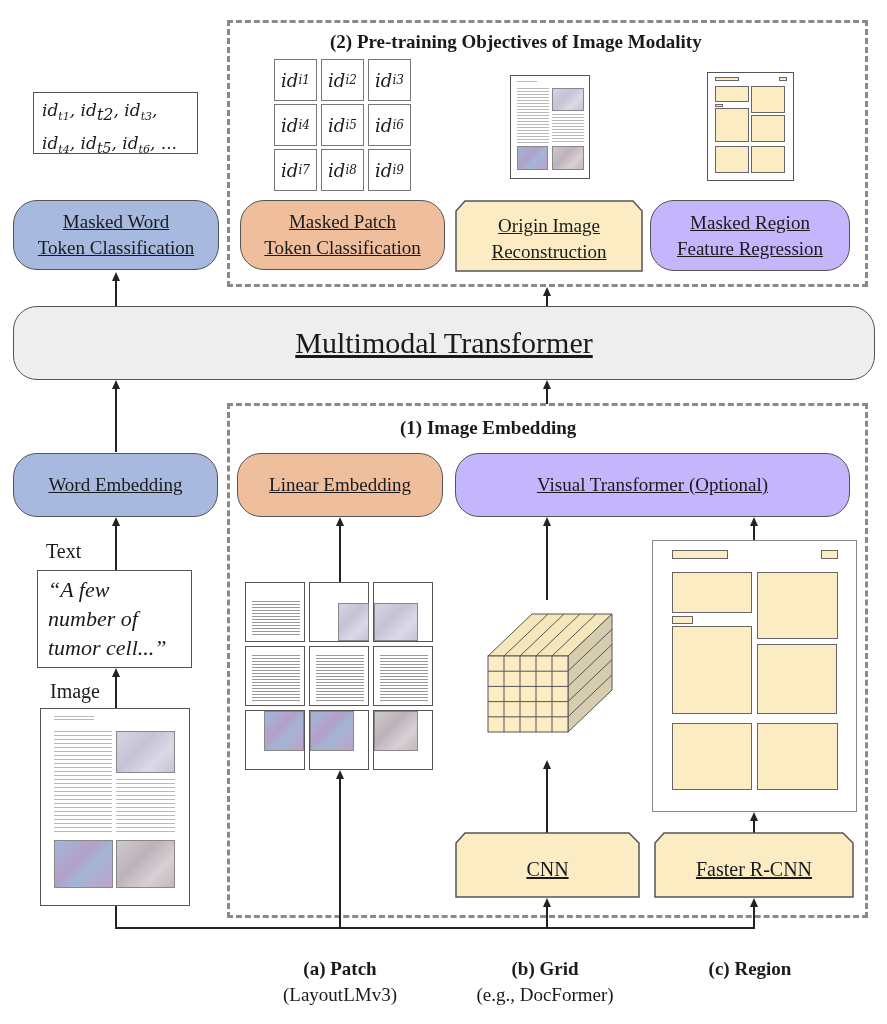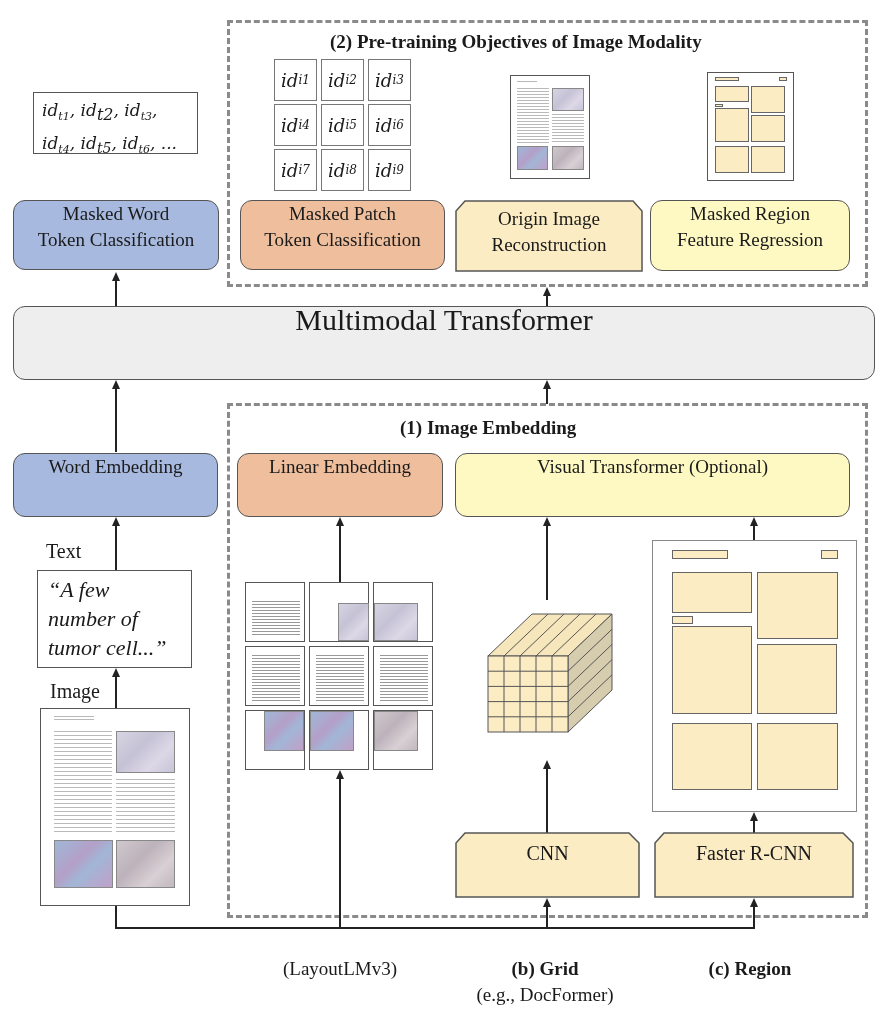--- a/index.html
+++ b/index.html
@@ -1,24 +1,24 @@
 <!DOCTYPE html>
 <html><head>
 <meta charset="utf-8">
 <style>
   html, body { margin: 0; padding: 0; background: #ffffff; }
   body { width: 887px; height: 1024px; position: relative; overflow: hidden;
          font-family: "Liberation Serif", "DejaVu Serif", serif; color: #1a1a1a; }
   .abs { position: absolute; box-sizing: border-box; }
   .dash { border: 3px dashed #8a8a8a; }
-  .box { border: 1.5px solid #555; border-radius: 12px; display: flex; align-items: flex-start;
-         justify-content: center; text-align: center; font-size: 19px; line-height: 26px; }
+  .box { border: 1.5px solid #555; border-radius: 24px; display: flex; align-items: center;
+         justify-content: center; text-align: center; font-size: 19px; line-height: 26px; text-decoration: underline; }
   .blue { background: #a7b9de; }
   .orange { background: #efbf9d; }
-  .cream { background: #fef9c3; }
+  .cream { background: #c4b5fd; }
   .grey { background: #eeeeee; }
   .title { font-weight: bold; font-size: 19px; text-align: left; white-space: nowrap; }
   .cell { position: absolute; box-sizing: border-box; border: 1px solid #777; background:#fff;
           font-family: "DejaVu Serif", serif; font-style: italic; font-size: 18px;
           display:flex; align-items:center; justify-content:center; }
   .cell sub { font-size: 12px; }
   .vline { position: absolute; width: 1.5px; background: #222; }
   .hline { position: absolute; height: 1.5px; background: #222; }
   .arrowhead { position: absolute; width: 0; height: 0; border-left: 4px solid transparent;
                border-right: 4px solid transparent; border-bottom: 9px solid #222; }
@@ -368,20 +368,21 @@
 </div>
 
 <div class="vline" style="left:115px; top:906px; height:22px;"></div>
 <div class="hline" style="left:115px; top:927px; width:640px;"></div>
 <div class="vline" style="left:546px; top:906px; height:22px;"></div>
 <div class="arrowhead" style="left:543px; top:898px;"></div>
 <div class="vline" style="left:753px; top:906px; height:22px;"></div>
 <div class="arrowhead" style="left:750px; top:898px;"></div>
 
 <div class="label" style="left:265px; top:956px; width:150px; font-size:19px; line-height:26px;">
+  <div style="font-weight:bold;">(a) Patch</div>
   <div>(LayoutLMv3)</div>
 </div>
 <div class="label" style="left:465px; top:956px; width:160px; font-size:19px; line-height:26px;">
   <div style="font-weight:bold;">(b) Grid</div>
   <div>(e.g., DocFormer)</div>
 </div>
 <div class="label" style="left:675px; top:956px; width:150px; font-size:19px; line-height:26px;">
   <div style="font-weight:bold;">(c) Region</div>
 </div>
 

